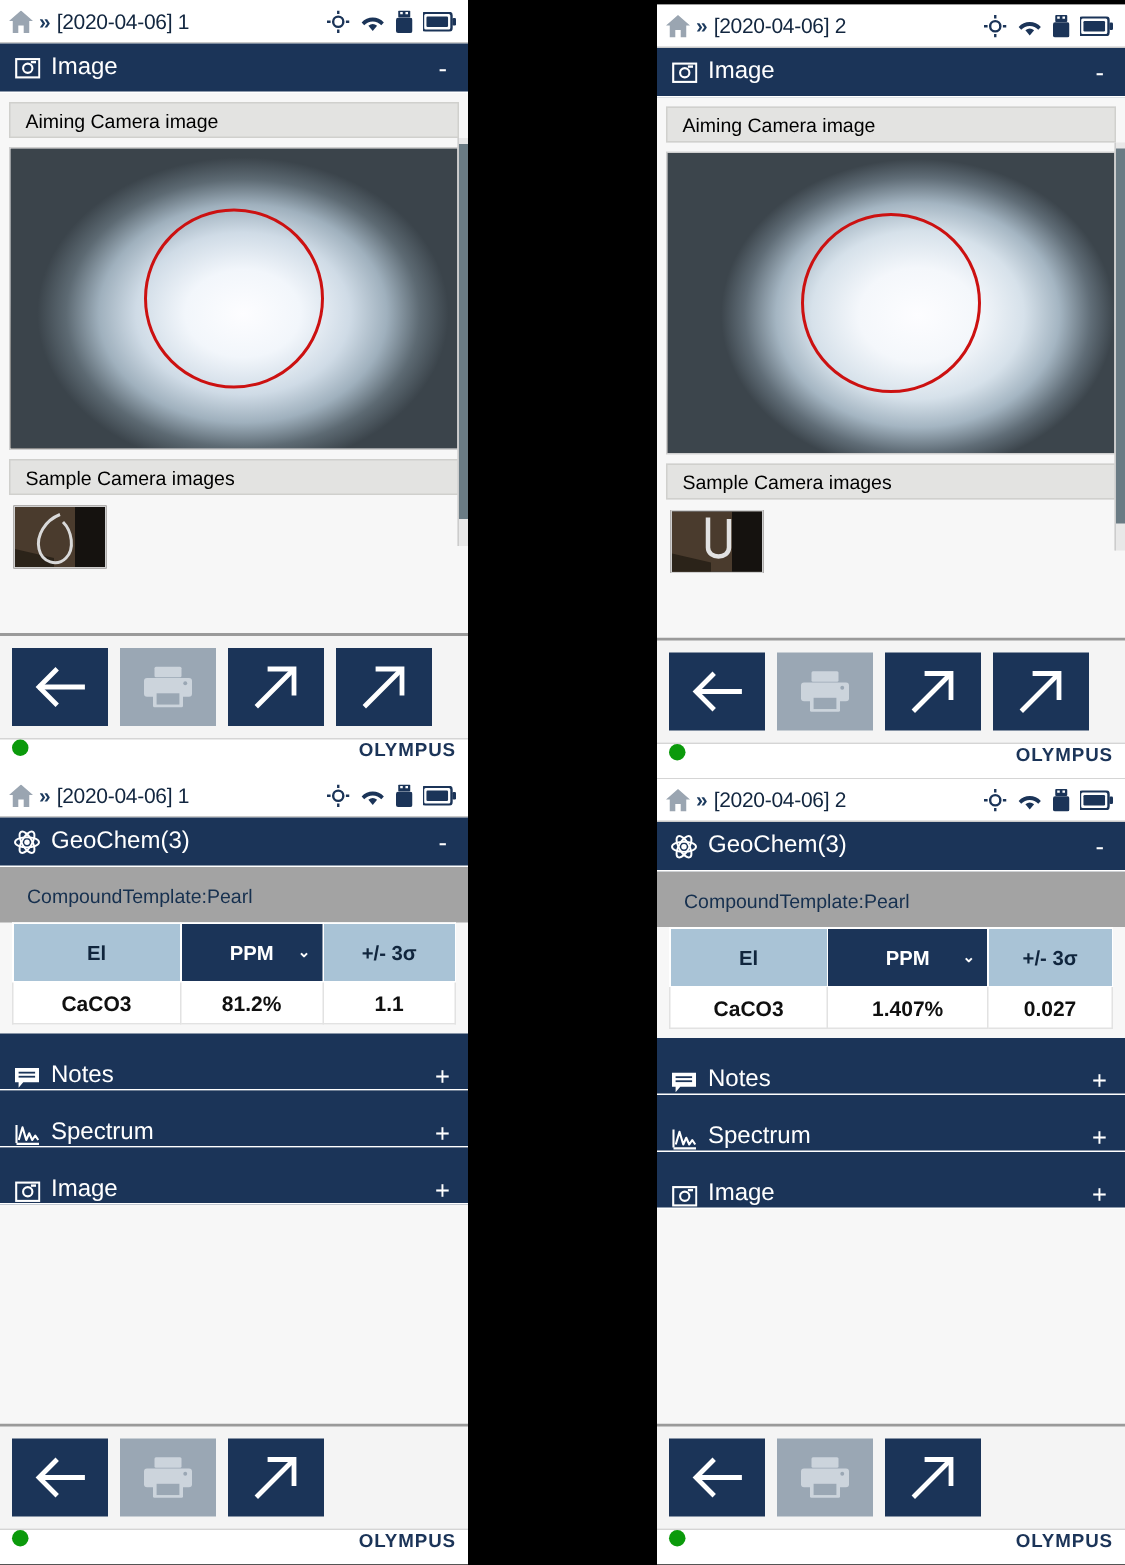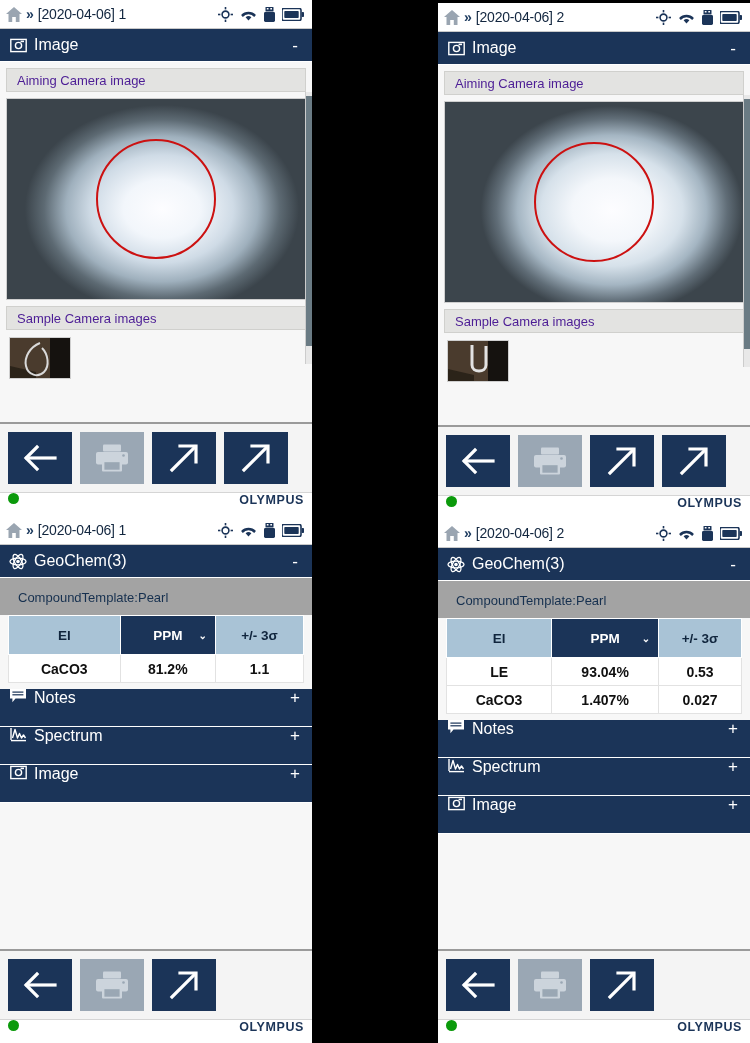--- a/index.html
+++ b/index.html
@@ -54,21 +54,21 @@
   .panel-body { background: #f7f7f7; position: relative; }
 
   .subbar {
     background: #e3e3e1;
     border: 1px solid #d0d0cd;
     margin: 6px 6px 0 6px;
     height: 24px;
     display: flex; align-items: center;
     padding-left: 10px;
     font-size: 13px;
-    color: #4c1d95;
+    color: #000000;
   }
 
   .photo-wrap {
     margin: 6px 6px 0 6px;
     position: relative;
     height: 202px;
     background: #ffffff;
     border: 1px solid #cfcfcf;
     overflow: hidden;
   }
@@ -168,21 +168,21 @@
     color: #101010;
     height: 28px;
     text-align: center;
     border: 1px solid #e2e2e2;
     background: #fff;
   }
 
   .acc-row {
     background: #1b3458;
     height: 38px;
-    display: flex; align-items: flex-start;
+    display: flex; align-items: flex-end;
     padding: 0 12px 0 8px;
     color: #fff;
     border-bottom: 1px solid #ffffff;
   }
   .acc-row .ar-icon { width: 20px; display:flex; align-items:center; justify-content:center; }
   .acc-row .ar-label { font-size: 16px; margin-left: 6px; flex: 1; }
   .acc-row .ar-plus { font-size: 17px; line-height: 1; }
 </style>
 </head>
 <body>
@@ -611,25 +611,20 @@
         <table class="results">
           <thead>
             <tr>
               <th><span>El</span></th>
               <th class="sorted"><span>PPM</span><span class="caret">⌄</span></th>
               <th><span>+/- 3σ</span></th>
             </tr>
           </thead>
           <tbody>
             <tr>
-              <td>LE</td>
-              <td>93.04%</td>
-              <td>0.53</td>
-            </tr>
-            <tr>
               <td>CaCO3</td>
               <td>1.407%</td>
               <td>0.027</td>
             </tr>
           </tbody>
         </table>
         <div class="acc-row">
           <span class="ar-icon">
             <svg class="ico" width="16" height="14" viewBox="0 0 16 14" fill="#ffffff">
               <path d="M0 0 H16 V9.5 H5.5 L2.4 13.2 V9.5 H0 Z"></path>

